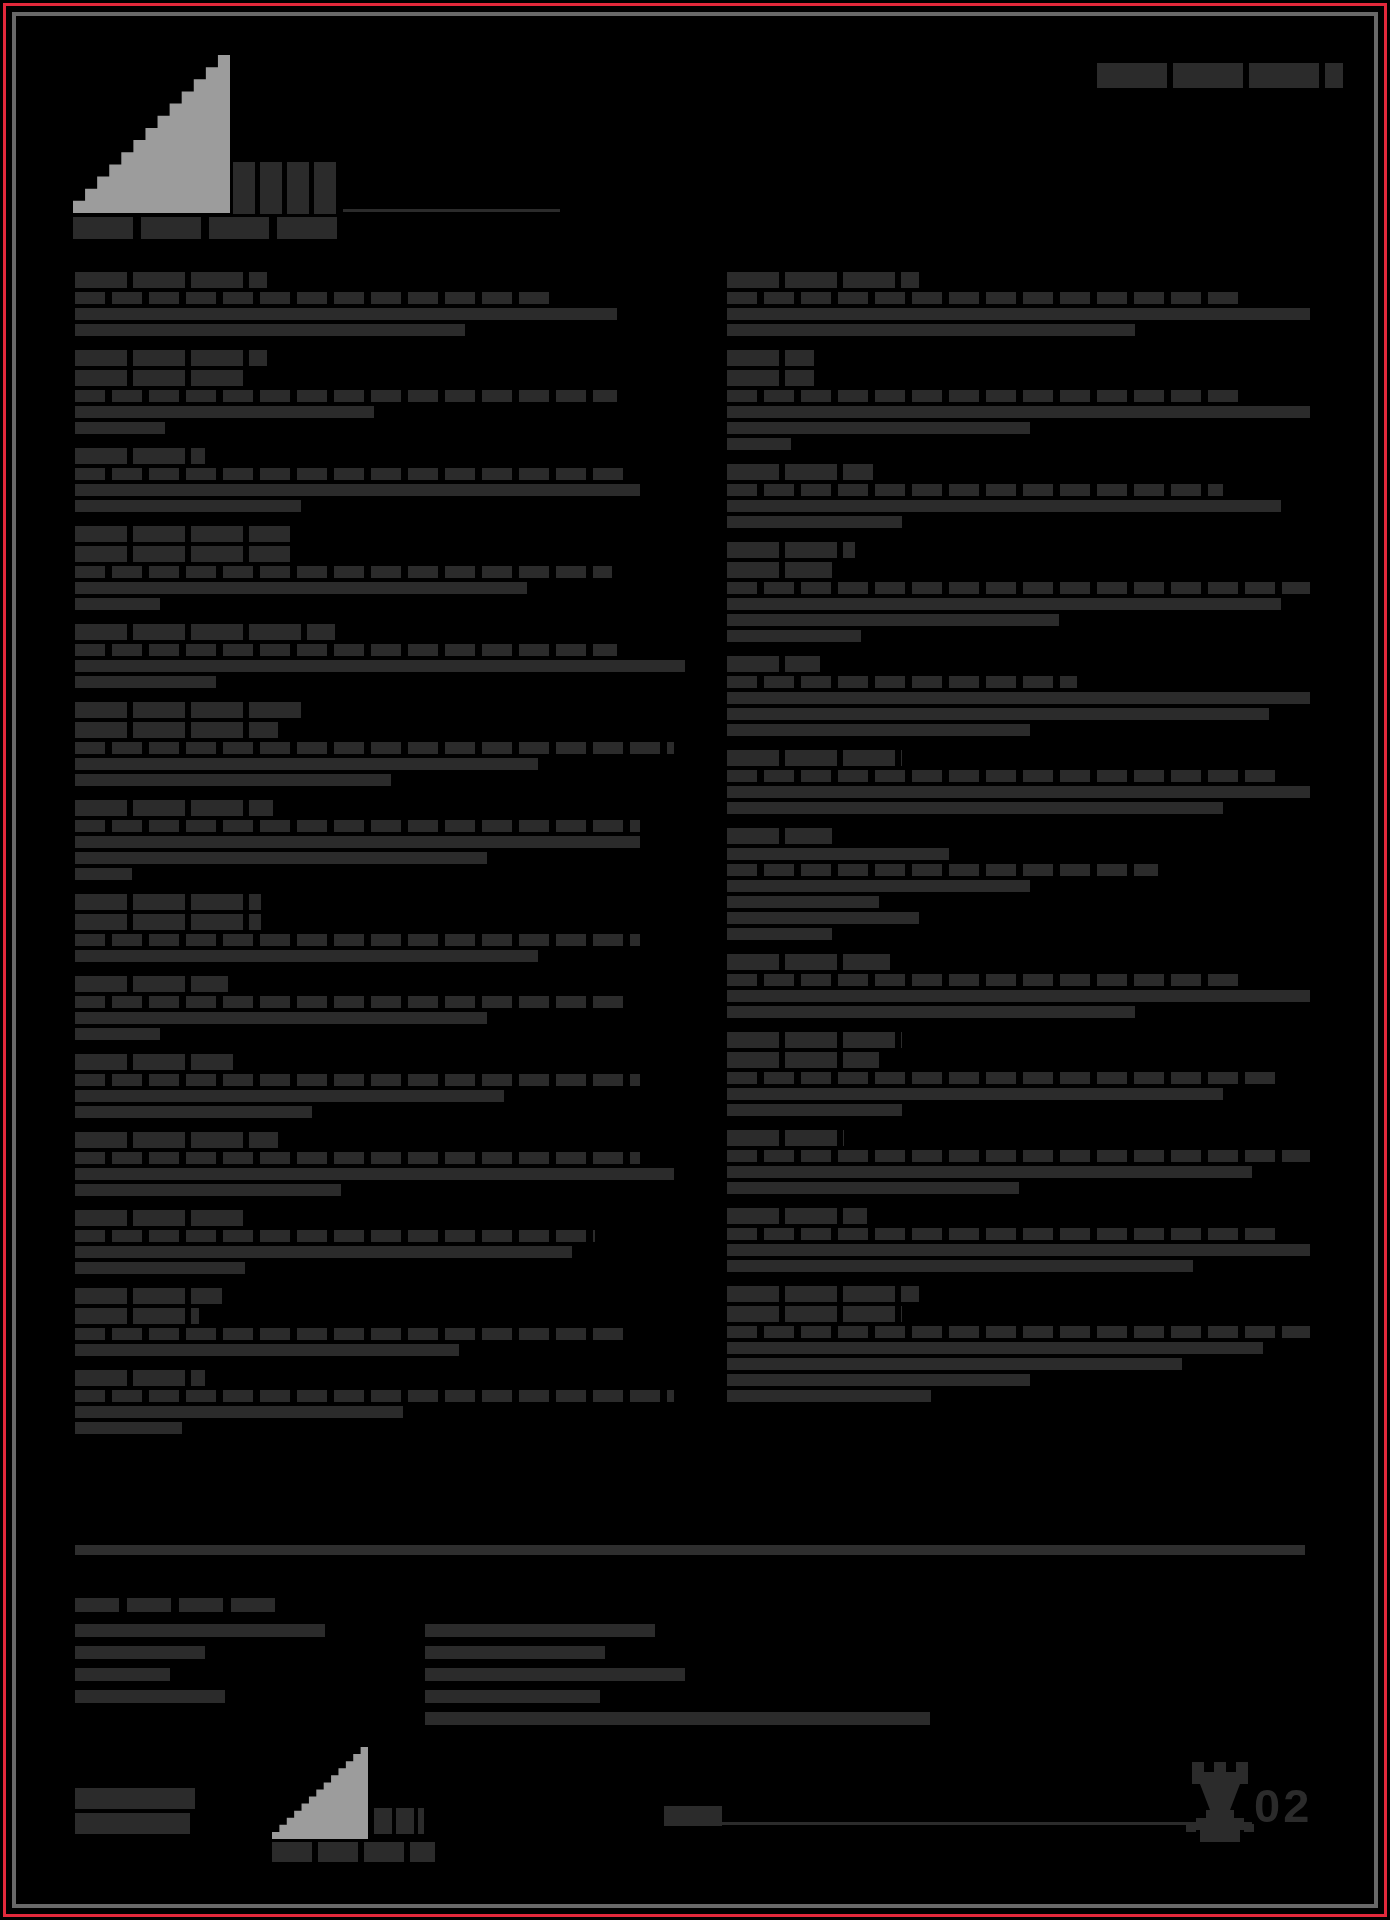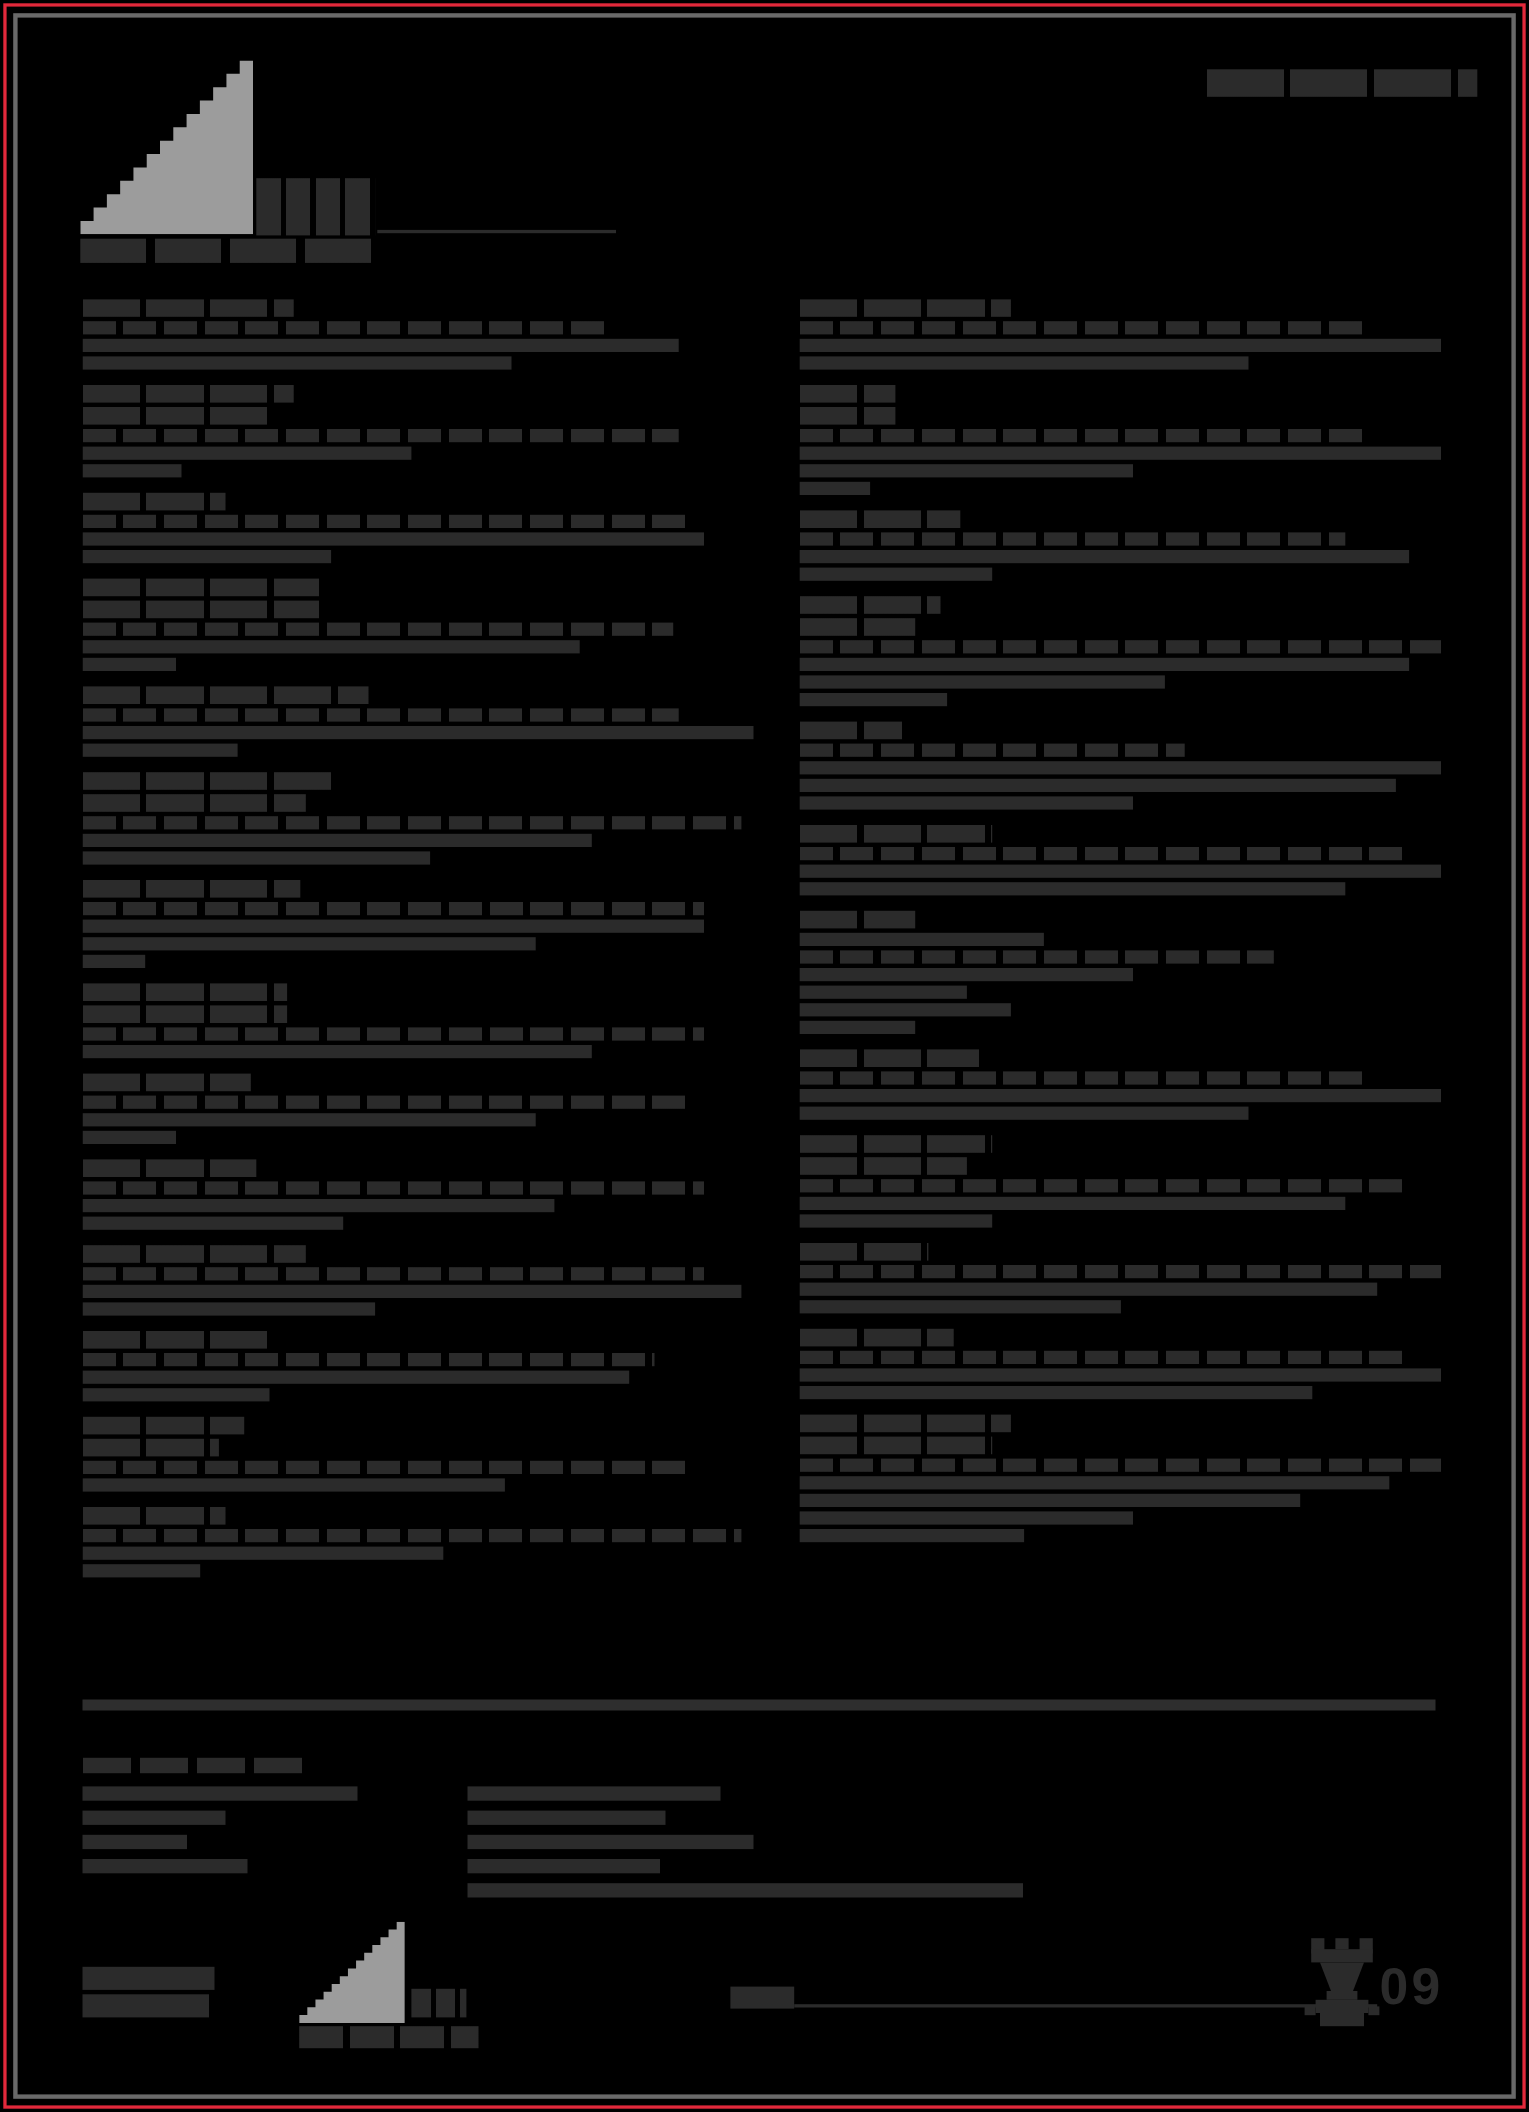--- a/index.html
+++ b/index.html
@@ -299,15 +299,15 @@
         <rect x="52" y="2" width="12" height="14"></rect>
         <rect x="8" y="12" width="56" height="12"></rect>
         <polygon points="16,24 56,24 46,50 26,50"></polygon>
         <rect x="22" y="50" width="28" height="8"></rect>
         <rect x="12" y="58" width="48" height="12"></rect>
         <rect x="2" y="64" width="10" height="8"></rect>
         <rect x="60" y="64" width="10" height="8"></rect>
         <rect x="16" y="70" width="40" height="12"></rect>
       </g>
     </svg>
-    <div class="page-num">09</div>
+    <div class="page-num">02</div>
   </div>
 </div>
 
 </body></html>

